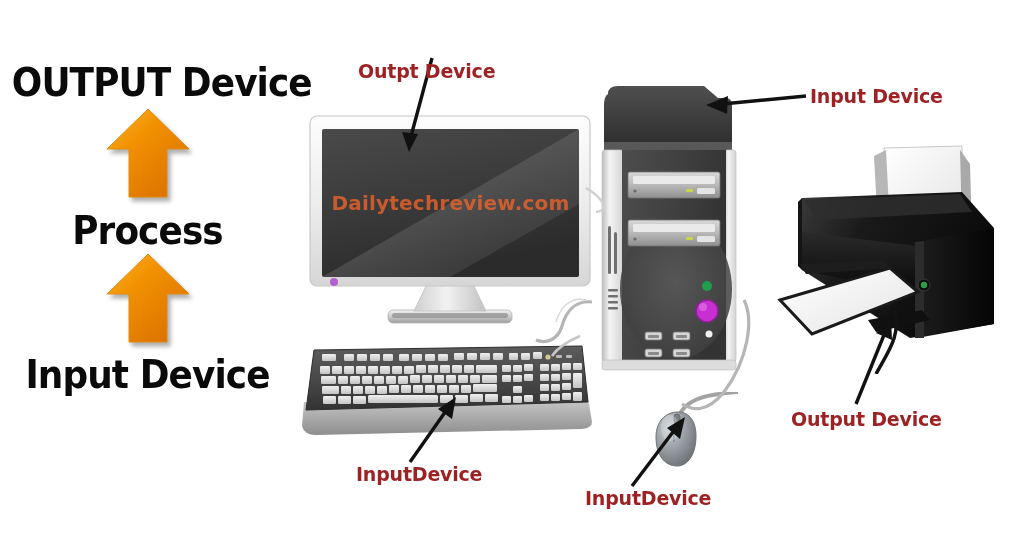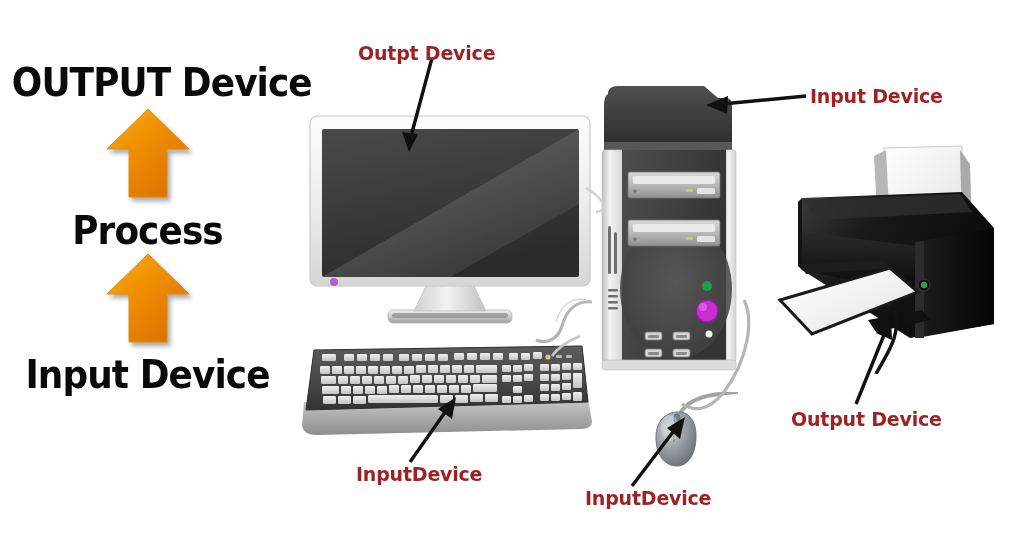--- a/index.html
+++ b/index.html
@@ -53,21 +53,21 @@
   
   .callout-label {
     position: absolute;
     font-family: "DejaVu Sans", sans-serif;
     font-weight: bold;
     font-size: 19px;
     color: #9e2224;
     white-space: nowrap;
     letter-spacing: -0.2px;
   }
-  #label-monitor { left: 358px; top: 42px; }
+  #label-monitor { left: 358px; top: 60px; }
   #label-tower   { left: 810px; top: 85px; }
   #label-printer { left: 791px; top: 408px; }
   #label-keyboard{ left: 356px; top: 463px; }
   #label-mouse   { left: 585px; top: 487px; }
 
   .pointer-svg {
     position: absolute;
     overflow: visible;
     pointer-events: none;
   }
@@ -179,20 +179,23 @@
 
       <rect x="10" y="4" width="280" height="170" rx="7" fill="url(#bezelG)" stroke="#c8c8c8" stroke-width="1.2"></rect>
 
       <rect x="22" y="17" width="257" height="148" rx="2" fill="url(#screenG)"></rect>
 
       <polygon points="22,165 279,17 279,92 150,165" fill="url(#glossG)" opacity="0.55"></polygon>
 
       <circle cx="34" cy="170" r="4" fill="#b45fcf"></circle>
     </svg>
 
+    <div id="screen-area">
+      <div class="screen-watermark">Dailytechreview.com</div>
+    </div>
   </div>
 
   <div class="device" id="tower">
     <svg width="152" height="300" viewBox="0 0 152 300">
       <defs>
         <linearGradient id="towerTopG" x1="0" y1="0" x2="0" y2="1">
           <stop offset="0%" stop-color="#4f4f4f"></stop>
           <stop offset="60%" stop-color="#3b3b3b"></stop>
           <stop offset="100%" stop-color="#2e2e2e"></stop>
         </linearGradient>

